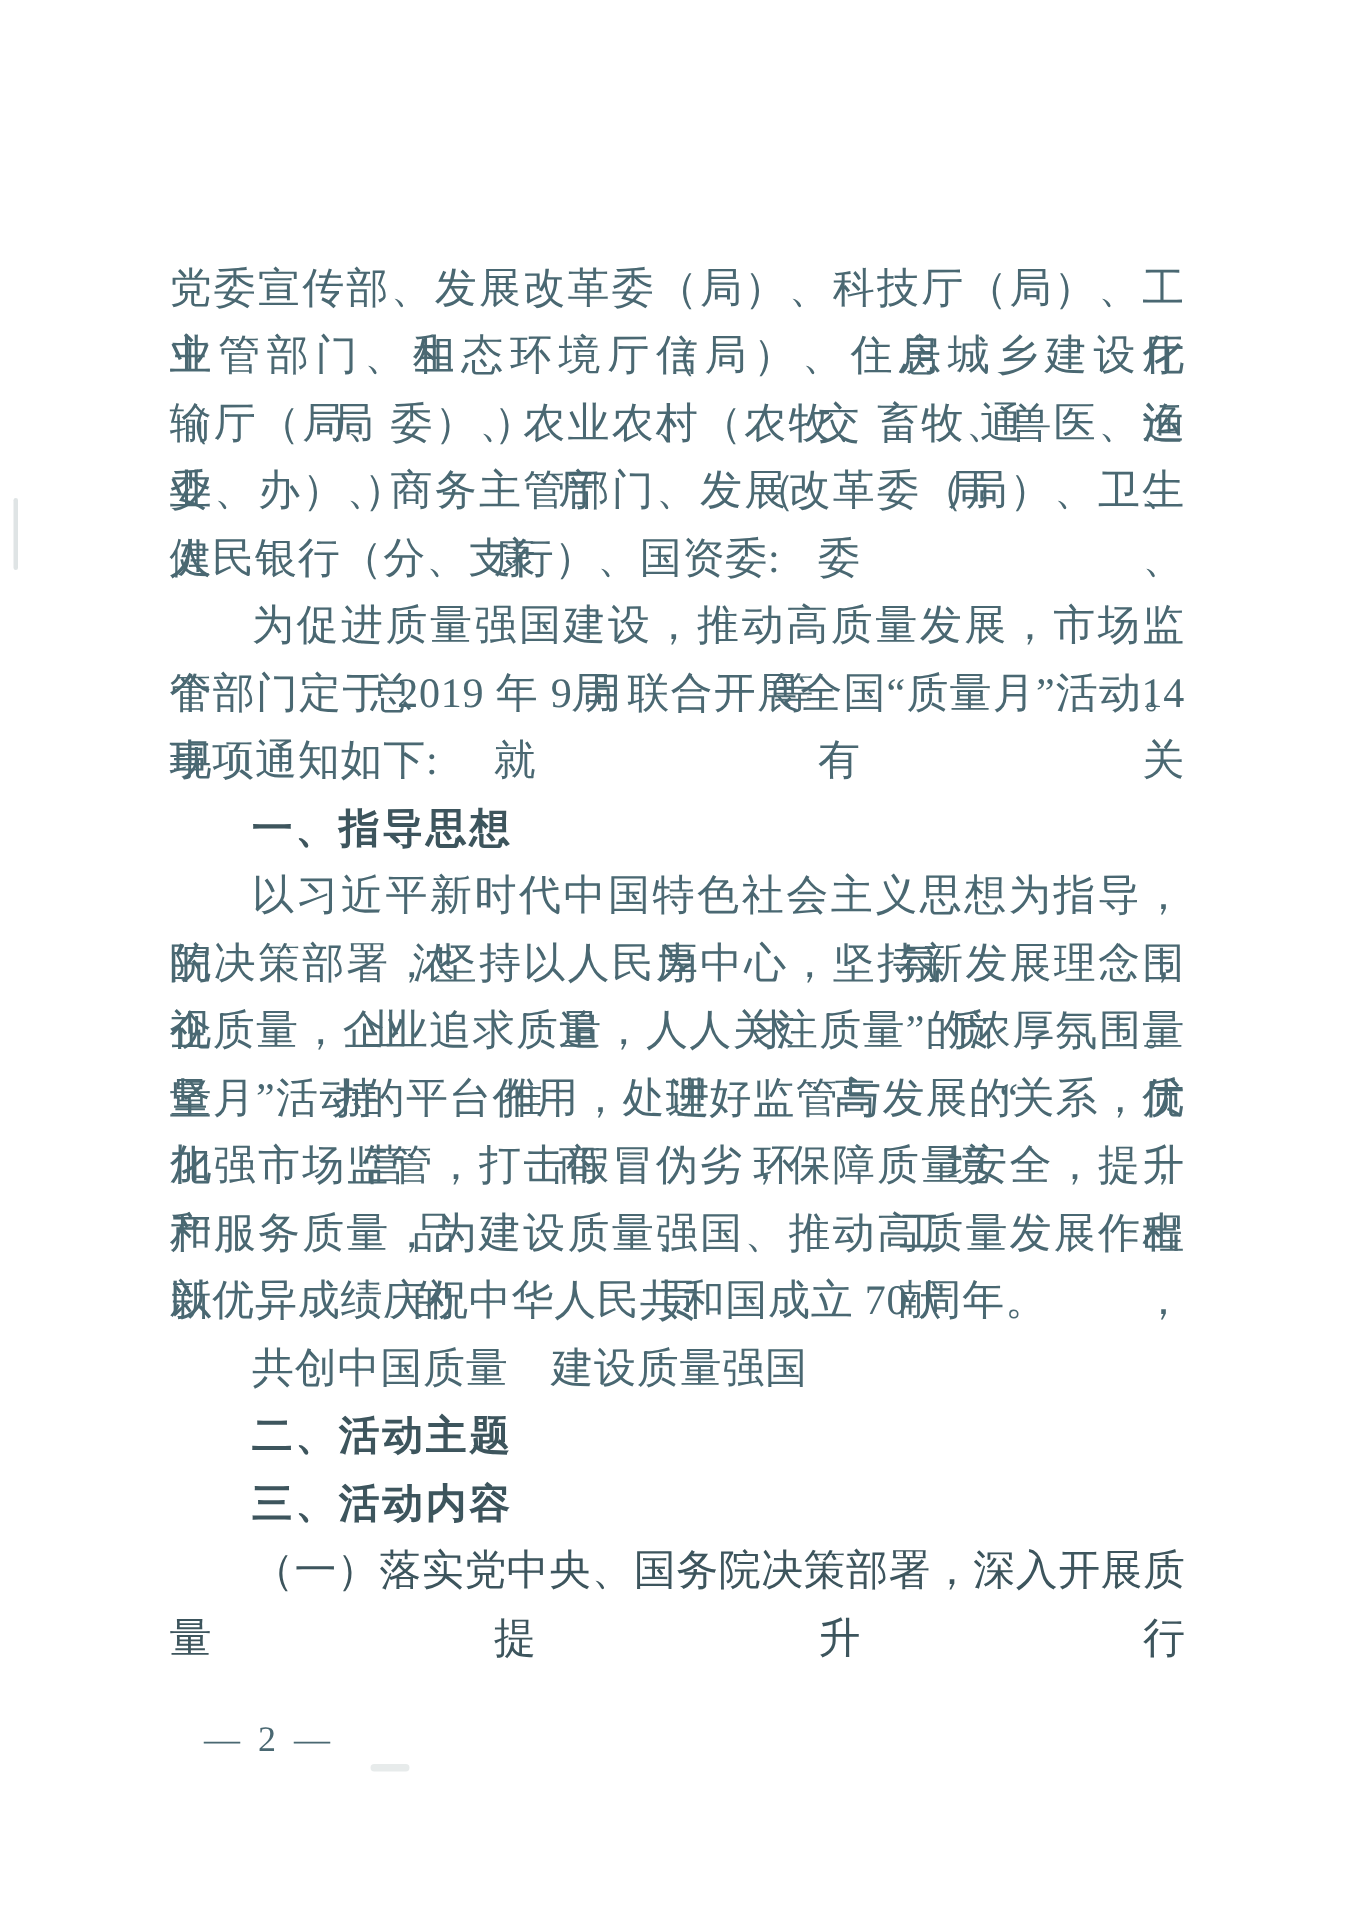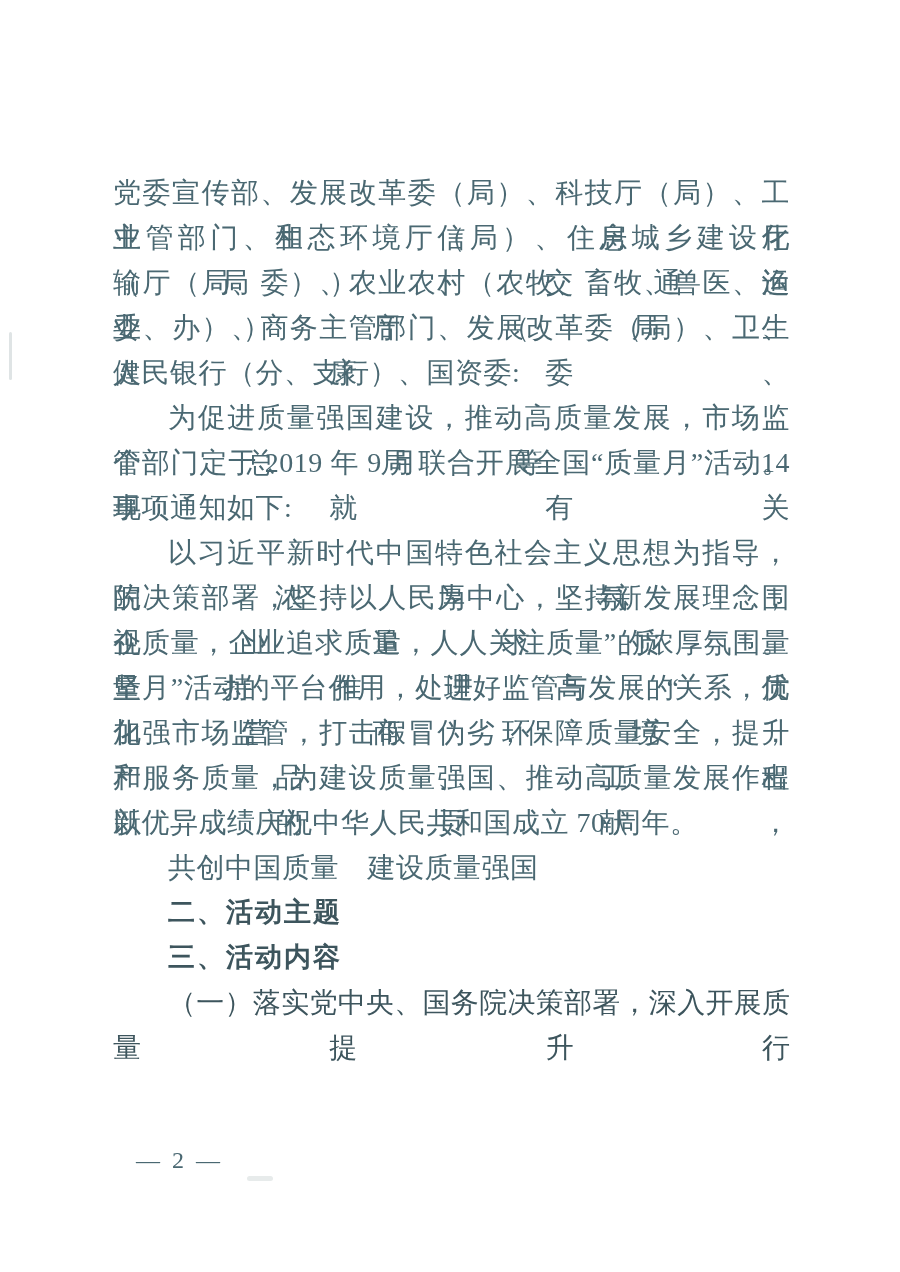--- a/index.html
+++ b/index.html
@@ -81,20 +81,21 @@
   <div class="artifact artifact-left"></div>
   <div class="content" id="doc-body">
       <div class="line body justify">党委宣传部、发展改革委（局）、科技厅（局）、工业和信息化</div>
       <div class="line body justify">主管部门、生态环境厅（局）、住房城乡建设厅（局）、交通运</div>
       <div class="line body justify">输厅（局、委）、农业农村（农牧、畜牧、兽医、渔业）厅（局、</div>
       <div class="line body justify">委、办）、商务主管部门、发展改革委（局）、卫生健康委、</div>
       <div class="line body">人民银行（分、支行）、国资委:</div>
       <div class="line body indent justify">为促进质量强国建设，推动高质量发展，市场监管总局等 14</div>
       <div class="line body justify">个部门定于 2019 年 9 月联合开展全国“质量月”活动。现就有关</div>
       <div class="line body">事项通知如下:</div>
+      <div class="line heading indent">一、指导思想</div>
       <div class="line body indent justify">以习近平新时代中国特色社会主义思想为指导，的浓厚氛围</div>
       <div class="line body justify">院决策部署，坚持以人民为中心，坚持新发展理念，企业追求质量</div>
       <div class="line body justify">视质量，企业追求质量，人人关注质量”的浓厚氛围。坚持推进高“质</div>
       <div class="line body justify">量月”活动的平台作用，处理好监管与发展的关系，优化营商环境，</div>
       <div class="line body justify">加强市场监管，打击假冒伪劣，保障质量安全，提升产品、工程</div>
       <div class="line body justify">和服务质量，为建设质量强国、推动高质量发展作出新的贡献，</div>
       <div class="line body">以优异成绩庆祝中华人民共和国成立 70 周年。</div>
       <div class="line body indent">共创中国质量　建设质量强国</div>
       <div class="line heading indent">二、活动主题</div>
       <div class="line heading indent">三、活动内容</div>

